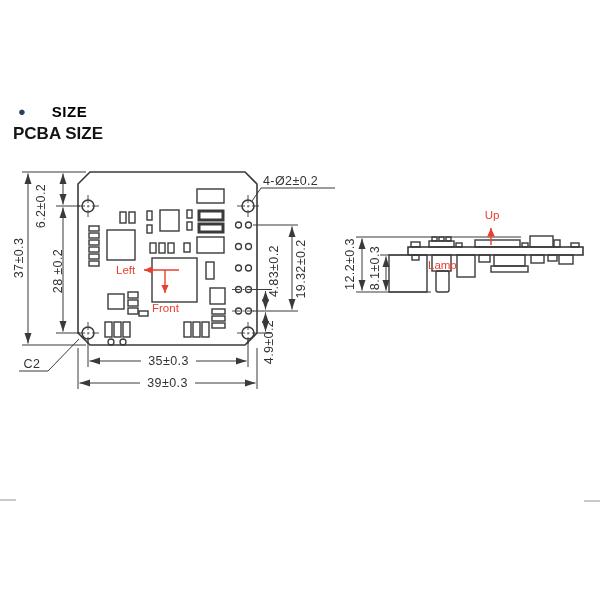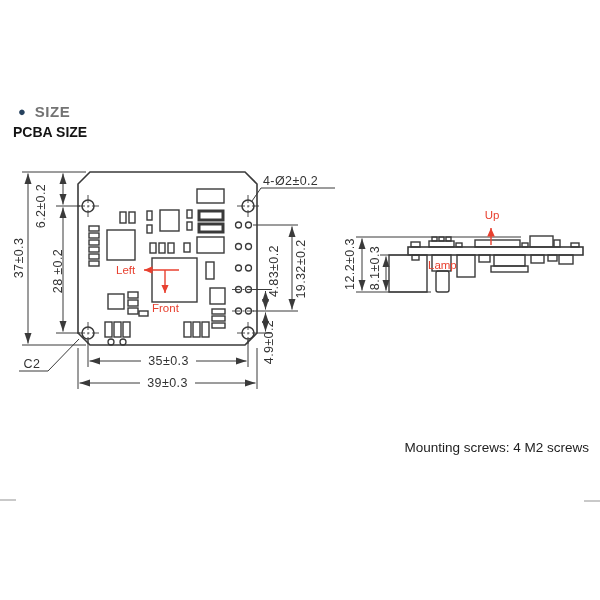--- a/index.html
+++ b/index.html
@@ -1,21 +1,21 @@
 <!DOCTYPE html>
 <html><head>
 <meta charset="utf-8">
 <style>
   html,body{margin:0;padding:0;background:#fff;}
   .stage{position:relative;width:600px;height:600px;background:#ffffff;overflow:hidden;
          font-family:"Liberation Sans","DejaVu Sans",sans-serif;}
   .hdr{position:absolute;left:18px;top:103px;display:flex;align-items:center;}
   .bullet{color:#26415e;font-size:13px;line-height:13px;}
-  .title{margin-left:9px;font-size:15px;font-weight:bold;color:#737373;letter-spacing:.5px;}
-  .sub{position:absolute;left:13px;top:124px;font-size:14px;font-weight:bold;color:#141414;}
+  .title{margin-left:26px;font-size:15px;font-weight:bold;color:#000000;letter-spacing:.5px;}
+  .sub{position:absolute;left:13px;top:124px;font-size:17px;font-weight:bold;color:#141414;}
   .notes{position:absolute;right:11px;top:437px;text-align:right;font-size:13.5px;
          line-height:22px;color:#222;}
   .mark{position:absolute;height:2px;width:16px;background:#c9c9c9;}
   .mark-l{left:0;top:499px;} .mark-r{right:0;top:500px;}
   svg{position:absolute;left:0;top:0;}
   .outline{fill:none;stroke:#3a3a3a;stroke-width:1.6;}
   .cmp{fill:none;stroke:#3a3a3a;stroke-width:1.4;}
   .cmpT{fill:none;stroke:#3a3a3a;stroke-width:3;}
   .dim,.ext{stroke:#3a3a3a;stroke-width:1;fill:none;}
   .cl{stroke:#3a3a3a;stroke-width:.9;fill:none;stroke-dasharray:8 2.5 2 2.5;}
@@ -226,18 +226,17 @@
         <rect class="cmp" x="571" y="243" width="8" height="4"></rect>
       </g>
 
       <line class="red" x1="491" y1="245" x2="491" y2="228" marker-end="url(#arrR)"></line>
       <text class="rtxt" x="492" y="219" text-anchor="middle">Up</text>
       <text class="rtxt" x="428" y="269">Lamp</text>
     </g>
   </svg>
 
   <div class="notes">
-    <div>Mounting screws: 4 M2 screws</div>
   </div>
 
   <div class="mark mark-l"></div>
   <div class="mark mark-r"></div>
 </div>
 
 </body></html>

